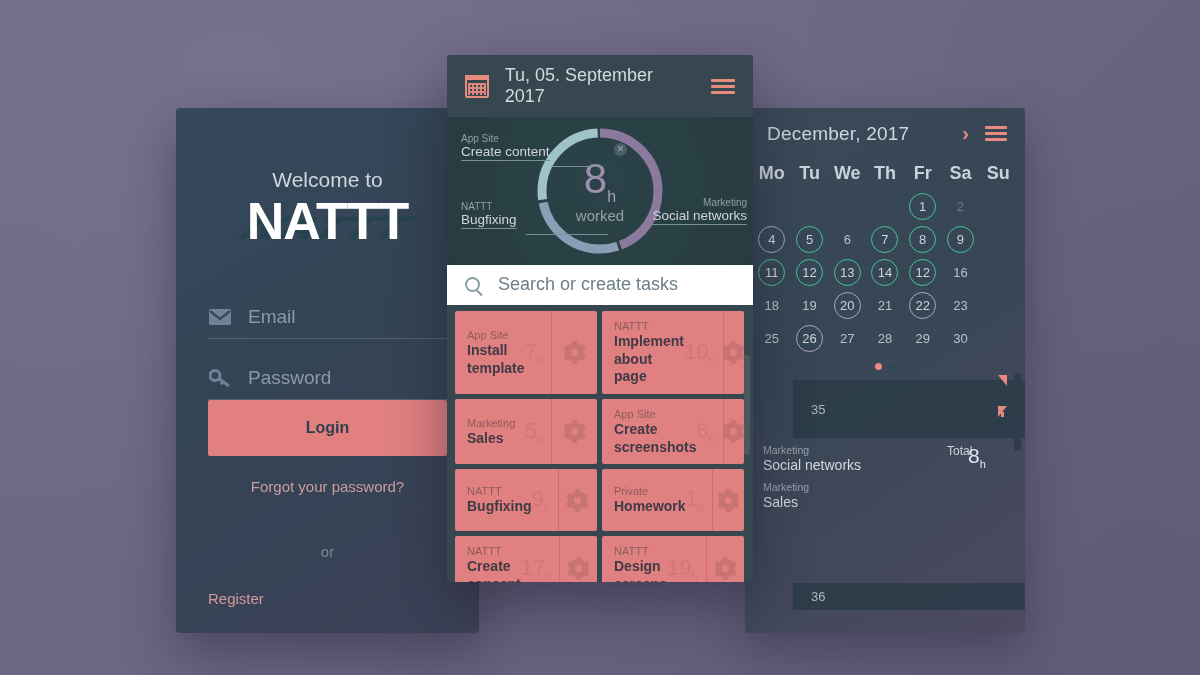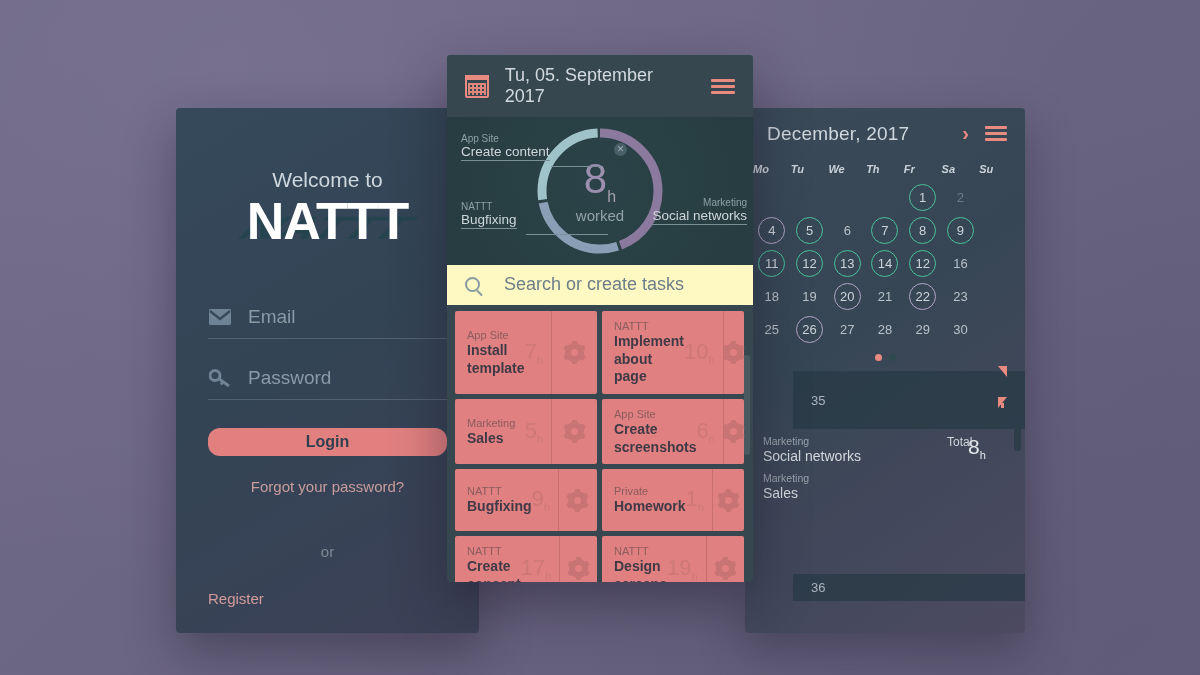--- a/index.html
+++ b/index.html
@@ -28,21 +28,21 @@
   #calendar-panel .cal-head{
     display:flex; align-items:center; padding:14px 18px 8px 22px; gap:10px;
   }
   .cal-title{ font-size:19px; color:#cfd6dc; letter-spacing:.2px; font-weight:400;}
   .cal-next{ color:#e98a80; font-size:20px; margin-left:auto; margin-right:6px; font-weight:700;}
   .cal-burger{ width:22px; display:flex; flex-direction:column; gap:3px;}
   .cal-burger i{ display:block; height:3px; background:#e98a80; border-radius:1px;}
   .dow-row, .date-row{
     display:grid; grid-template-columns:repeat(7,1fr); padding:0 8px;
   }
-  .dow{ font-size:11px; color:#cbd2d9; padding:10px 0 6px; font-weight:700;font-style:italic;}
+  .dow{ text-align:center; font-size:18px; color:#cbd2d9; padding:10px 0 6px; font-weight:700;}
   .dcell{ display:flex; align-items:center; justify-content:center; height:33px;}
   .dnum{
     width:27px;height:27px;border-radius:50%;
     display:flex;align-items:center;justify-content:center;
     font-size:13px;color:#b9c1c8;
   }
   .dnum.green{ border:1.6px solid #49c39a; color:#cdd4da;}
   .dnum.purple{ border:1.6px solid #b3a4cd; color:#cdd4da;}
   .dnum.faded{ color:#6d7b87;}
   .cal-dots{ display:flex; gap:7px; justify-content:center; padding-top:8px;}
@@ -98,21 +98,21 @@
     z-index:1; text-align:center;
   }
   .field{
     display:flex; align-items:center; gap:16px;
     border-bottom:1px solid rgba(160,175,190,.28);
     padding:6px 0 10px; margin-top:22px;
   }
   .field .ico{ width:24px; display:flex; justify-content:center; color:#6e8496;}
   .field .inp{ font-size:19px; color:#8b9aa6; flex:1;}
   .btn-login{
-    margin-top:28px; width:100%; height:28px; border:none; border-radius:12px;
+    width:100%; height:56px; border:none; border-radius:2px;
     background:#e28080; color:#2e3f4f; font-size:16px; font-weight:700;
     font-family:"Liberation Sans",sans-serif; cursor:pointer;
   }
   .link-forgot{ display:block; text-align:center; margin-top:22px; font-size:15px; color:#c99c9d;}
   .or{ display:block; text-align:center; margin-top:48px; font-size:15px; color:#7d8894;}
   .link-register{ display:block; text-align:left; margin-top:30px; font-size:15px; color:#d39a9b;}
 
   
   #center-panel{
     position:absolute; left:447px; top:55px; width:306px; height:527px;
@@ -165,21 +165,21 @@
   .lbl .cat{ display:block; font-size:10px; color:#8ca0a6;}
   .lbl .nm{ border-bottom:1px solid #7b8f96; padding-bottom:1px; display:inline-block;}
   .lbl.l1{ left:14px; top:16px; }
   .lbl.l1 .rule{ position:absolute; left:90px; top:33px; width:52px; height:1px; background:#7b8f96;}
   .lbl.l2{ left:14px; top:84px; }
   .lbl.l2 .rule{ position:absolute; left:65px; top:33px; width:82px; height:1px; background:#7b8f96;}
   .lbl.l3{ right:6px; top:80px; text-align:right;}
   .lbl.l3 .cat{ text-align:right;}
 
   .search-bar{
-    height:40px; background:#fef9c3; display:flex; align-items:center; gap:24px; padding:0 18px;
+    height:40px; background:#ffffff; display:flex; align-items:center; gap:18px; padding:0 18px;
     border-bottom:1px solid rgba(255,255,255,.04);
   }
   .search-ico{ width:15px;height:15px;border:2px solid #8a9aa3;border-radius:50%;position:relative;}
   .search-ico:after{content:"";position:absolute;right:-5px;bottom:-4px;width:7px;height:2px;background:#8a9aa3;transform:rotate(45deg);}
   .search-ph{ font-size:18px; color:#6d7e89;}
 
   .tasks{
     background:#36474f; padding:6px 8px; display:flex; flex-wrap:wrap; gap:5px;
     height:calc(527px - 62px - 148px - 40px);
   }

